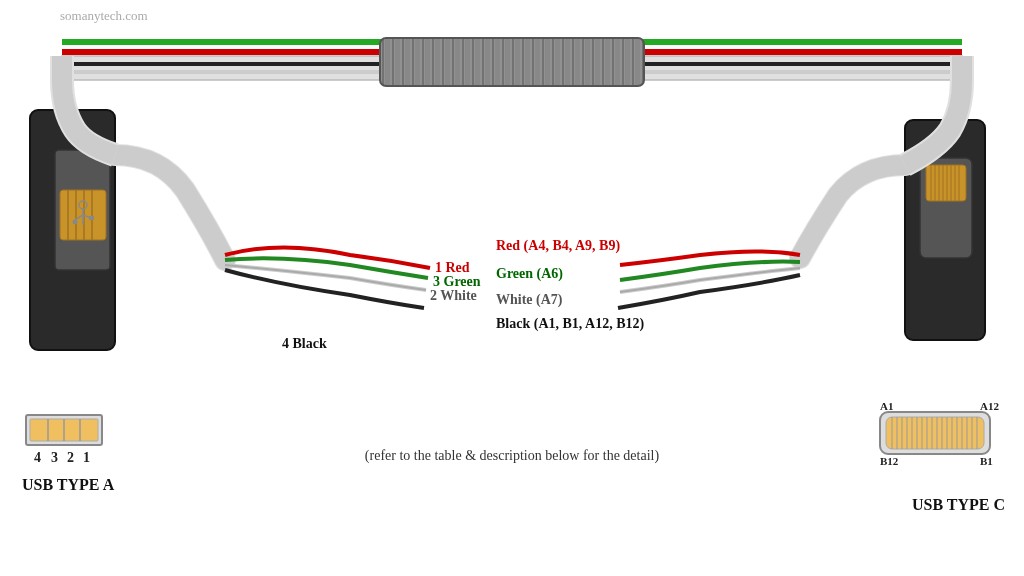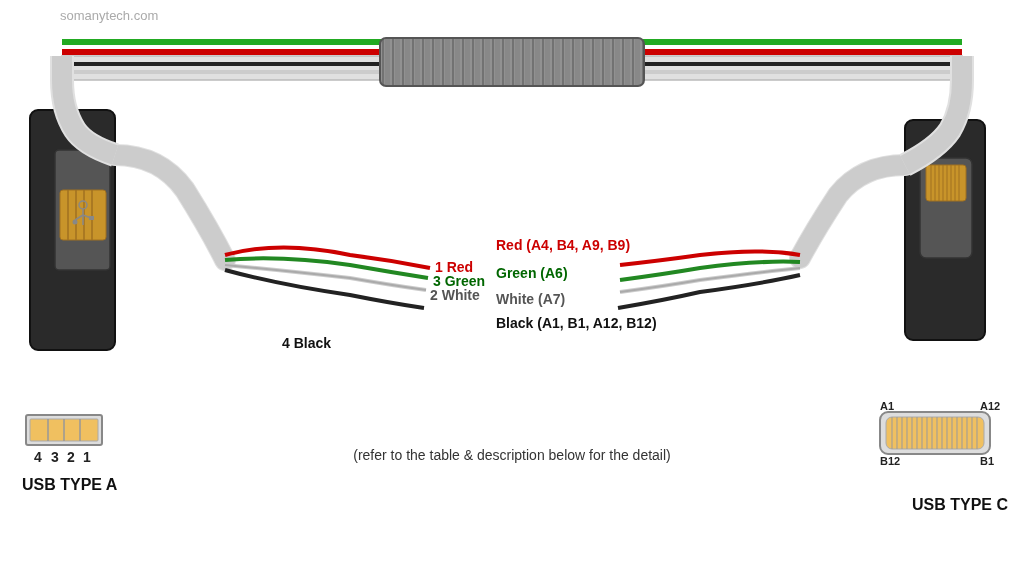--- a/index.html
+++ b/index.html
@@ -10,20 +10,21 @@
       font-family: Arial, sans-serif;
       position: relative;
       overflow: hidden;
     }
 
     #main-canvas {
       width: 1024px;
       height: 576px;
       position: relative;
       background: #ffffff;
+      font-family: Liberation Serif, serif;
     }
 
     
     .watermark {
       position: absolute;
       top: 8px;
       left: 60px;
       color: #aaa;
       font-size: 13px;
     }

